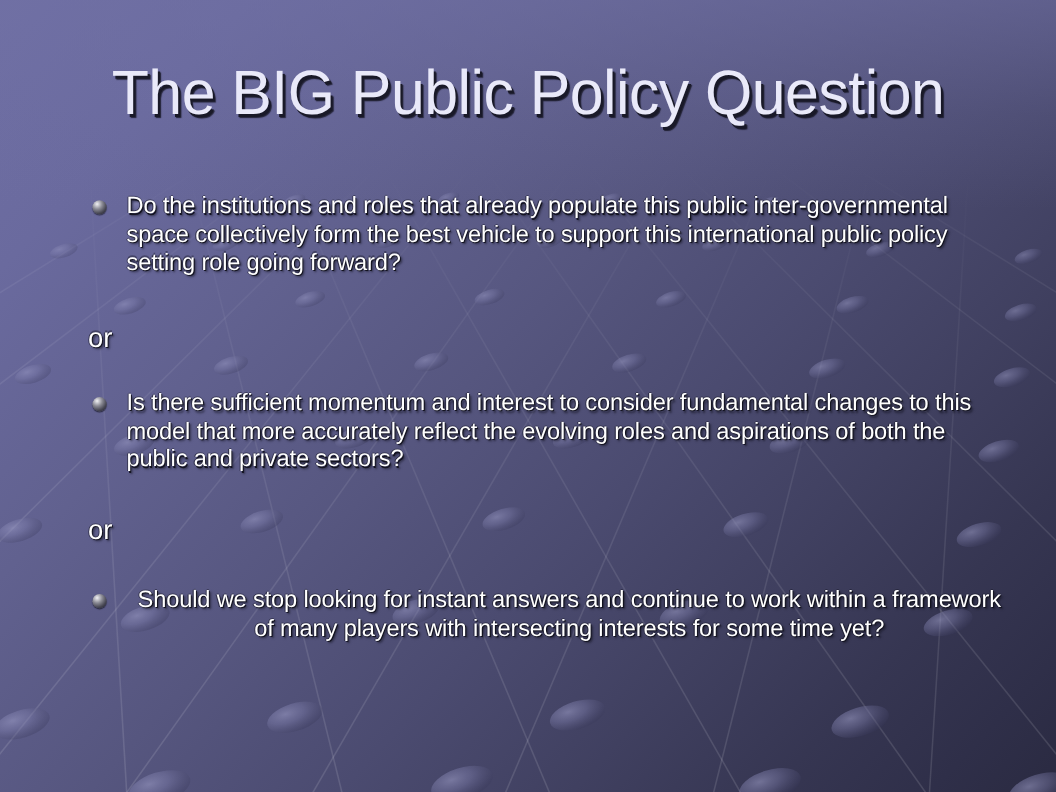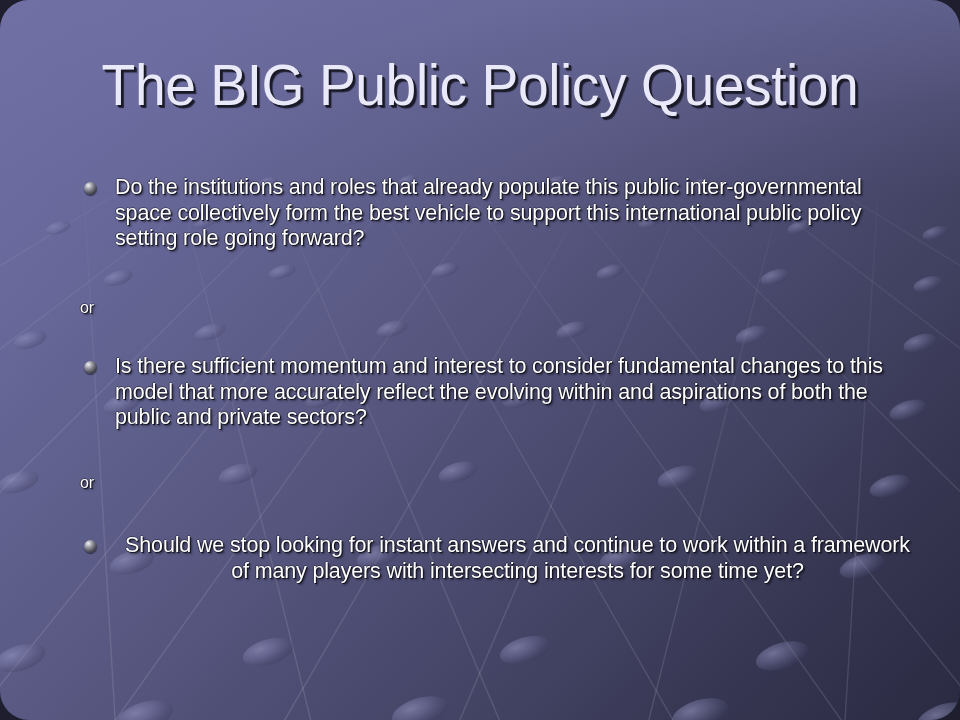--- a/index.html
+++ b/index.html
@@ -20,21 +20,20 @@
       linear-gradient(133deg,
         #6f6fa4 0%,
         #6a6a9e 14%,
         #61618f 30%,
         #56567f 46%,
         #4b4b70 60%,
         #404060 73%,
         #363652 84%,
         #2f2f49 93%,
         #2a2a41 100%);
-    border-radius: 29px;
   }
 
   
   .bg-layer {
     position: absolute;
     inset: 0;
     pointer-events: none;
   }
 
   
@@ -119,21 +118,21 @@
     color: #ffffff;
     letter-spacing: -0.15px;
     text-shadow:
       1px 1px 0 rgba(18,18,30,0.95),
       -1px 0px 0 rgba(18,18,30,0.5),
       0px -1px 0 rgba(18,18,30,0.4),
       2px 2px 2px rgba(10,10,18,0.55);
   }
 
   .or-text {
-    font-size: 16px;
+    font-size: 25px;
     line-height: 25.5px;
     color: #ffffff;
     letter-spacing: -0.15px;
     text-shadow:
       1px 1px 0 rgba(18,18,30,0.95),
       -1px 0px 0 rgba(18,18,30,0.5),
       0px -1px 0 rgba(18,18,30,0.4),
       2px 2px 2px rgba(10,10,18,0.55);
   }
 
@@ -285,21 +284,21 @@
       </div>
     </div>
 
     <div class="block" id="or-1">
       <span class="or-text">or</span>
     </div>
 
     <div class="block" id="block-q2">
       <div class="bullet-row">
         <span class="bullet-dot"></span>
-        <span class="bullet-text">Is there sufficient momentum and interest to consider fundamental changes to this model that more accurately reflect the evolving within and aspirations of both the public and private sectors?</span>
+        <span class="bullet-text">Is there sufficient momentum and interest to consider fundamental changes to this model that more accurately reflect the evolving roles and aspirations of both the public and private sectors?</span>
       </div>
     </div>
 
     <div class="block" id="or-2">
       <span class="or-text">or</span>
     </div>
 
     <div class="block" id="block-q3">
       <div class="bullet-row">
         <span class="bullet-dot"></span>

